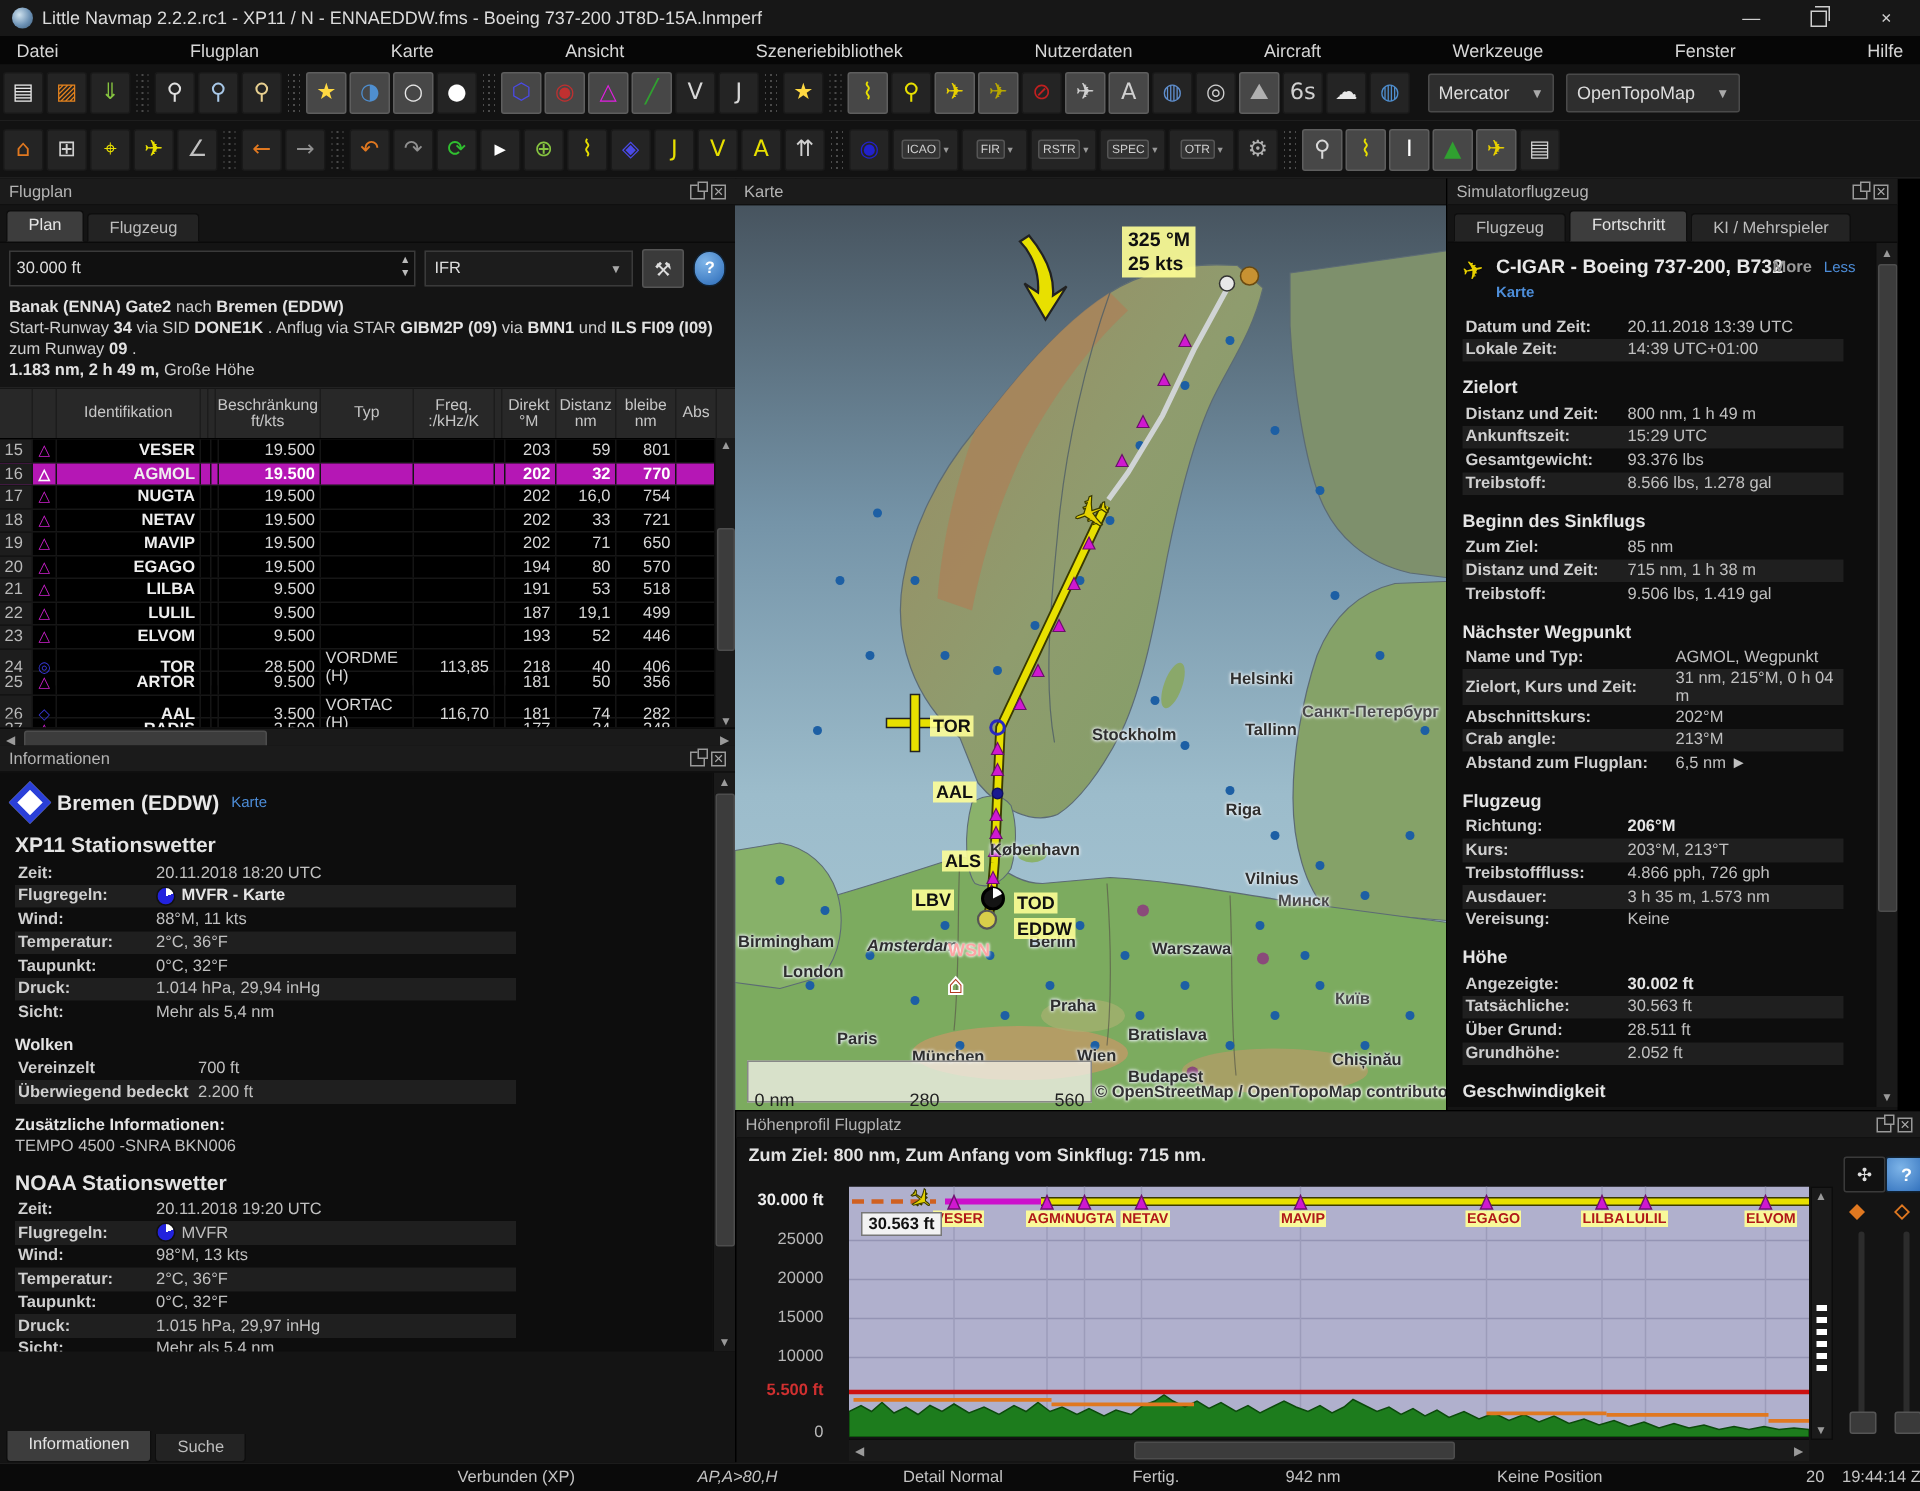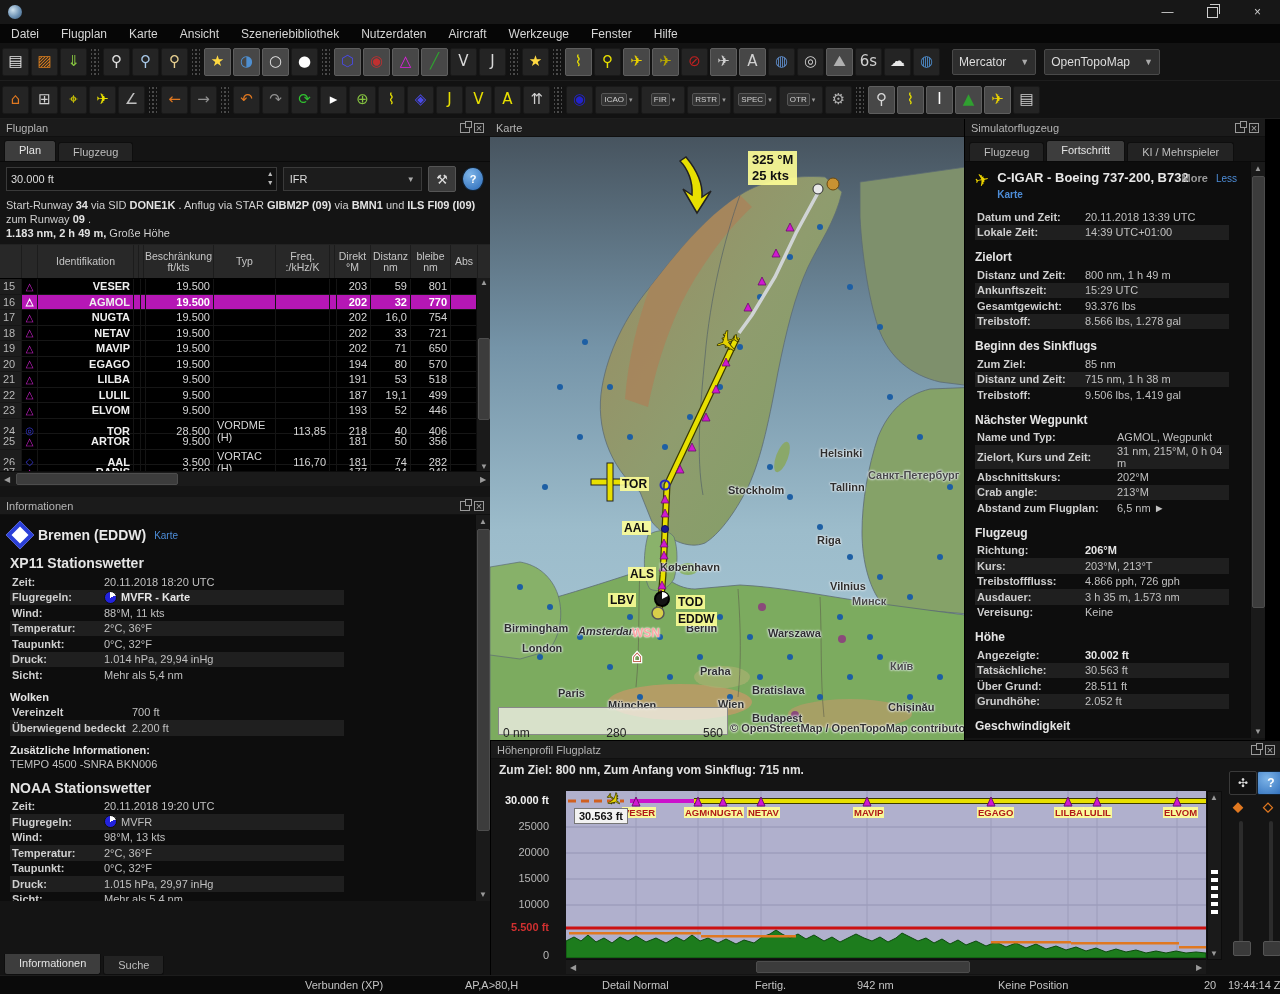--- a/index.html
+++ b/index.html
@@ -10,21 +10,21 @@
   
   #titlebar{left:0;top:0;width:1280px;height:24px;background:#171717;display:flex;align-items:center;}
   #appicon{width:14px;height:14px;border-radius:50%;margin:0 6px 0 8px;
      background:radial-gradient(circle at 35% 35%,#cfe2ee,#6d92b5 55%,#3a5a78);}
   #apptitle{color:#dcdcdc;font-size:12px;}
   .wbtns{margin-left:auto;display:flex;}
   .wbtn{width:45px;height:24px;display:flex;align-items:center;justify-content:center;color:#cfcfcf;font-size:12px;}
   .restore-box{width:9px;height:9px;border:1px solid #cfcfcf;position:relative;}
   .restore-box:after{content:"";position:absolute;left:2px;top:-4px;width:9px;height:9px;border:1px solid #cfcfcf;border-left:none;border-bottom:none;}
   
-  #menubar{left:0;top:24px;width:1280px;height:19px;background:#060606;display:flex;align-items:center;border-bottom:1px solid #151515;}
+  #menubar{left:0;top:24px;width:1280px;height:19px;background:#060606;display:flex;align-items:center;border-bottom:1px solid #151515;justify-content:space-between;}
   .menuitem{padding:0 11px;color:#d6d6d6;font-size:12px;height:19px;display:flex;align-items:center;}
   
   .toolbar{left:0;width:1280px;height:38px;background:#121212;display:flex;align-items:center;gap:2px;padding-left:2px;box-sizing:border-box;border-bottom:1px solid #1e1e1e;}
   #toolbar1{top:43px;} #toolbar2{top:81px;}
   .tb{width:27px;height:28px;background:#242424;border:1px solid #191919;border-radius:2px;display:flex;align-items:center;justify-content:center;padding:0;cursor:default;}
   .tb.on{background:#474747;border-color:#5e5e5e;}
   .tb .tbg{font-size:15px;line-height:1;font-family:"DejaVu Sans",sans-serif;}
   .tb.wide{width:44px;gap:2px;}
   .tb .tbl{font-size:8px;color:#cfcfcf;border:1px solid #555;padding:1px 2px;border-radius:2px;background:#333;}
   .tb .tba{font-size:7px;color:#999;}
@@ -134,20 +134,21 @@
   .zdiamond{position:absolute;color:#e07820;font-size:13px;font-weight:bold;}
   
   #statusbar{left:0;top:975px;width:1280px;height:19px;background:#0a0a0a;border-top:1px solid #1c1c1c;}
   #statusbar span{position:absolute;top:3px;color:#c4c4c4;font-size:11px;white-space:nowrap;}
 </style>
 </head>
 <body>
 
 <div id="titlebar" class="abs">
   <div id="appicon"></div>
+  <div id="apptitle">Little Navmap 2.2.2.rc1 - XP11 / N - ENNAEDDW.fms - Boeing 737-200 JT8D-15A.lnmperf</div>
   <div class="wbtns">
     <div class="wbtn">—</div>
     <div class="wbtn">
         <span class="restore-box"></span>
       </div>
     <div class="wbtn close">×</div>
   </div>
 </div>
 
 <div id="menubar" class="abs">
@@ -396,20 +397,21 @@
           </span>
       </div>
       <div id="rules-combo">
         <span>IFR</span>
         <span class="car">▼</span>
       </div>
       <div class="sqbtn">⚒</div>
       <div class="helpbtn">?</div>
     </div>
     <div id="fp-header">
+        <div><span class="b">Banak (ENNA) Gate2</span><span> nach </span><span class="b">Bremen (EDDW)</span></div>
         <div><span>Start-Runway </span><span class="b">34</span><span> via SID </span><span class="b">DONE1K</span><span> . Anflug via STAR </span><span class="b">GIBM2P (09)</span><span> via </span><span class="b">BMN1</span><span> und </span><span class="b">ILS FI09 (I09)</span><span> </span></div>
         <div><span>zum Runway </span><span class="b">09</span><span> .</span></div>
         <div><span class="b">1.183 nm, 2 h 49 m,</span><span> Große Höhe</span></div>
       </div>
     <div id="fp-table">
       <div class="tgrid thead" id="fp-thead">
           <div></div>
           <div></div>
           <div>Identifikation</div>
           <div></div>
@@ -954,21 +956,21 @@
     </svg>
     <div id="map-overlay" class="abs" style="left:0;top:0;width:490px;height:604px;">
         <div class="city" style="left: 330px; top: 310px;">Helsinki</div>
         <div class="city cyr" style="left: 378px; top: 332px;">Санкт-Петербург</div>
         <div class="city" style="left: 238px; top: 347px;">Stockholm</div>
         <div class="city" style="left: 340px; top: 344px;">Tallinn</div>
         <div class="city" style="left: 327px; top: 397px;">Riga</div>
         <div class="city" style="left: 170px; top: 424px;">København</div>
         <div class="city" style="left: 340px; top: 443px;">Vilnius</div>
         <div class="city cyr" style="left: 362px; top: 458px;">Минск</div>
-        <div class="city" style="left: 2px; top: 485px; padding-left: 12px;">Birmingham</div>
+        <div class="city" style="left: 2px; top: 485px;">Birmingham</div>
         <div class="city" style="left: 88px; top: 488px; font-style: italic;">Amsterdam</div>
         <div class="city" style="left: 32px; top: 505px;">London</div>
         <div class="city" style="left: 196px; top: 485px;">Berlin</div>
         <div class="city" style="left: 278px; top: 490px;">Warszawa</div>
         <div class="city" style="left: 210px; top: 528px;">Praha</div>
         <div class="city cyr" style="left: 400px; top: 523px;">Київ</div>
         <div class="city" style="left: 68px; top: 550px;">Paris</div>
         <div class="city" style="left: 262px; top: 547px;">Bratislava</div>
         <div class="city" style="left: 228px; top: 561px;">Wien</div>
         <div class="city" style="left: 118px; top: 562px;">München</div>
@@ -1289,20 +1291,20 @@
   <div class="zdiamond" style="left:742px;top:58px;">◆</div>
   <div class="zdiamond" style="left:772px;top:58px;">◇</div>
   <div class="zslider" style="left:748px;top:80px;height:130px;"></div>
   <div class="zslider" style="left:778px;top:80px;height:130px;"></div>
   <div class="zhandle" style="left:742px;top:200px;"></div>
   <div class="zhandle" style="left:772px;top:200px;"></div>
 </div>
 
 <div id="statusbar" class="abs">
     <span style="left: 305px;">Verbunden (XP)</span>
-    <span style="left: 465px;">AP,A&gt;80,H</span>
+    <span style="left: 465px; font-style: italic;">AP,A&gt;80,H</span>
     <span style="left: 602px;">Detail Normal</span>
     <span style="left: 755px;">Fertig.</span>
     <span style="left: 857px;">942 nm</span>
     <span style="left: 998px;">Keine Position</span>
     <span style="left: 1204px;">20</span>
     <span style="left: 1228px;">19:44:14 Z</span>
   </div>
 
 </body></html>

